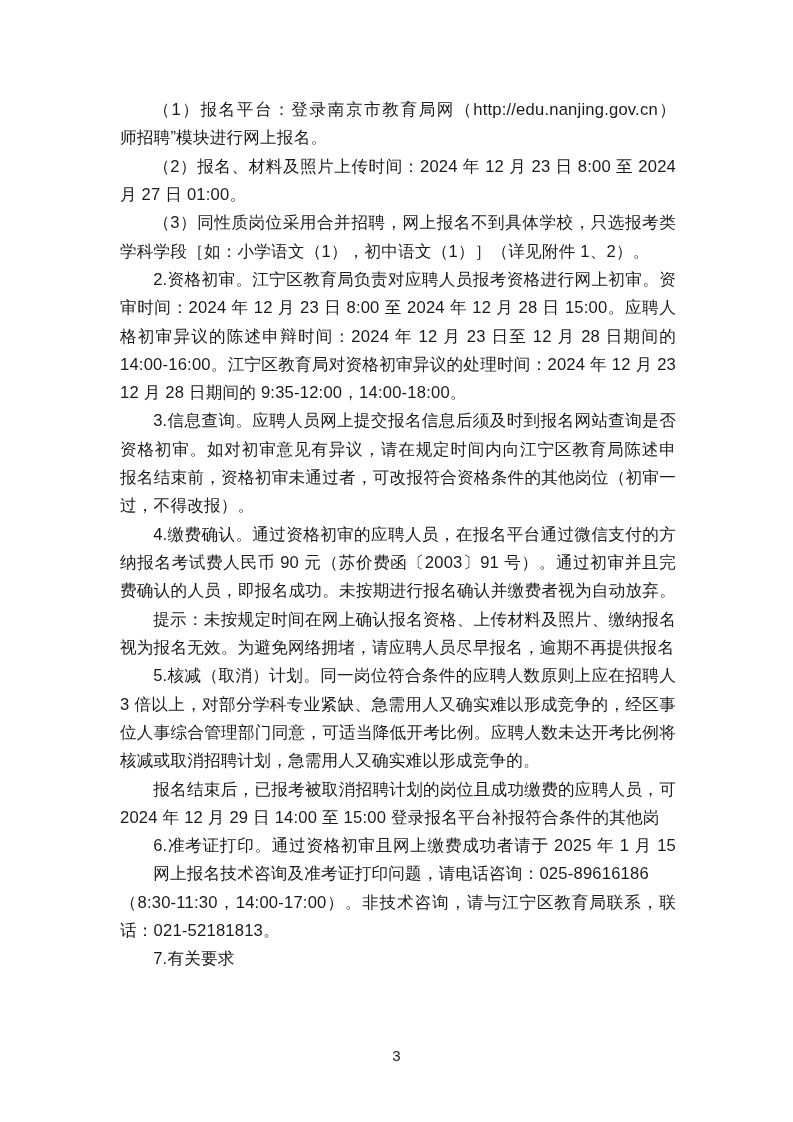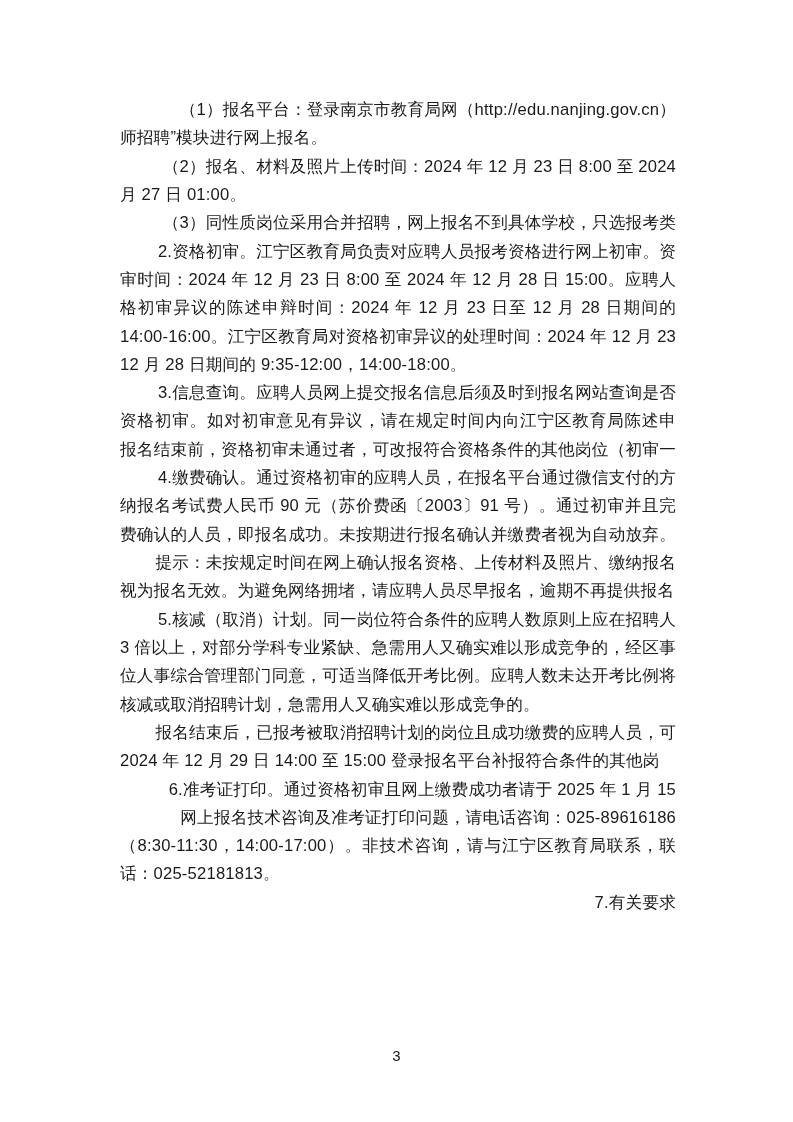--- a/index.html
+++ b/index.html
@@ -30,21 +30,20 @@
     overflow: hidden;
     text-align: left;
     letter-spacing: 0.2px;
   }
   .line.j {
     text-align: justify;
     text-align-last: justify;
   }
   .line.ind {
     text-indent: 2em;
-    text-align: right;
   }
   .page-number {
     position: absolute;
     top: 1046px;
     left: 0;
     width: 100%;
     text-align: center;
     font-size: 15px;
     line-height: 20px;
     color: #1a1a1a;
@@ -53,39 +52,41 @@
 </head>
 <body>
 
 <div class="page">
   <div class="text-block">
       <div class="line j ind">（1）报名平台：登录南京市教育局网（http://edu.nanjing.gov.cn）中“教</div>
       <div class="line">师招聘”模块进行网上报名。</div>
       <div class="line j ind">（2）报名、材料及照片上传时间：2024 年 12 月 23 日 8:00 至 2024 年 12</div>
       <div class="line">月 27 日 01:00。</div>
       <div class="line j ind">（3）同性质岗位采用合并招聘，网上报名不到具体学校，只选报考类型和</div>
+      <div class="line">学科学段［如：小学语文（1），初中语文（1）］（详见附件 1、2）。</div>
       <div class="line j ind">2.资格初审。江宁区教育局负责对应聘人员报考资格进行网上初审。资格初</div>
       <div class="line j">审时间：2024 年 12 月 23 日 8:00 至 2024 年 12 月 28 日 15:00。应聘人员对资</div>
       <div class="line j">格初审异议的陈述申辩时间：2024 年 12 月 23 日至 12 月 28 日期间的 9:00-11:00，</div>
       <div class="line j">14:00-16:00。江宁区教育局对资格初审异议的处理时间：2024 年 12 月 23 日至</div>
       <div class="line">12 月 28 日期间的 9:35-12:00，14:00-18:00。</div>
       <div class="line j ind">3.信息查询。应聘人员网上提交报名信息后须及时到报名网站查询是否通过</div>
       <div class="line j">资格初审。如对初审意见有异议，请在规定时间内向江宁区教育局陈述申辩。在</div>
       <div class="line j">报名结束前，资格初审未通过者，可改报符合资格条件的其他岗位（初审一旦通</div>
+      <div class="line">过，不得改报）。</div>
       <div class="line j ind">4.缴费确认。通过资格初审的应聘人员，在报名平台通过微信支付的方式缴</div>
       <div class="line j">纳报名考试费人民币 90 元（苏价费函〔2003〕91 号）。通过初审并且完成缴</div>
       <div class="line j">费确认的人员，即报名成功。未按期进行报名确认并缴费者视为自动放弃。缴费</div>
       <div class="line j ind">提示：未按规定时间在网上确认报名资格、上传材料及照片、缴纳报名费的</div>
       <div class="line">视为报名无效。为避免网络拥堵，请应聘人员尽早报名，逾期不再提供报名服务。</div>
       <div class="line j ind">5.核减（取消）计划。同一岗位符合条件的应聘人数原则上应在招聘人数的</div>
       <div class="line j">3 倍以上，对部分学科专业紧缺、急需用人又确实难以形成竞争的，经区事业单</div>
       <div class="line j">位人事综合管理部门同意，可适当降低开考比例。应聘人数未达开考比例将相应</div>
       <div class="line">核减或取消招聘计划，急需用人又确实难以形成竞争的。</div>
       <div class="line j ind">报名结束后，已报考被取消招聘计划的岗位且成功缴费的应聘人员，可于</div>
       <div class="line">2024 年 12 月 29 日 14:00 至 15:00 登录报名平台补报符合条件的其他岗位。</div>
       <div class="line j ind">6.准考证打印。通过资格初审且网上缴费成功者请于 2025 年 1 月 15 日 9:00</div>
       <div class="line ind">网上报名技术咨询及准考证打印问题，请电话咨询：025-89616186</div>
       <div class="line j">（8:30-11:30，14:00-17:00）。非技术咨询，请与江宁区教育局联系，联系电</div>
-      <div class="line">话：025-52181813。</div>
+      <div class="line">话：021-52181813。</div>
       <div class="line ind">7.有关要求</div>
     </div>
   <div class="page-number">3</div>
 </div>
 
 </body></html>

